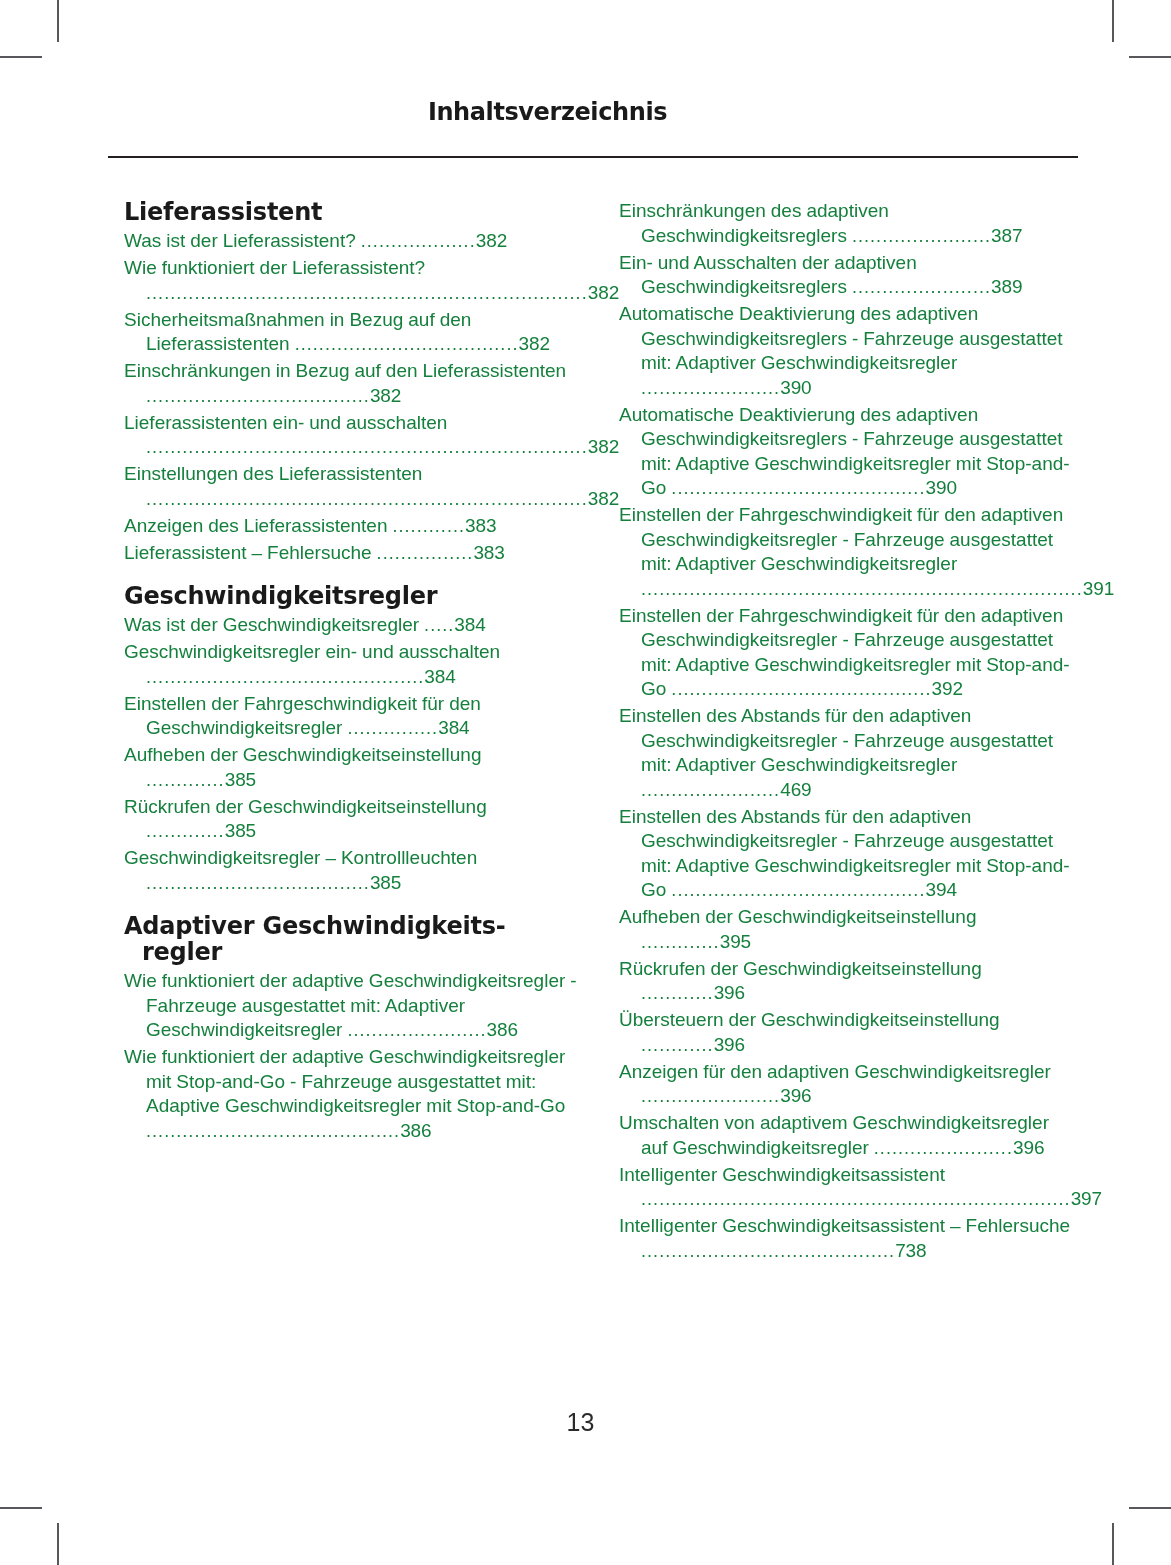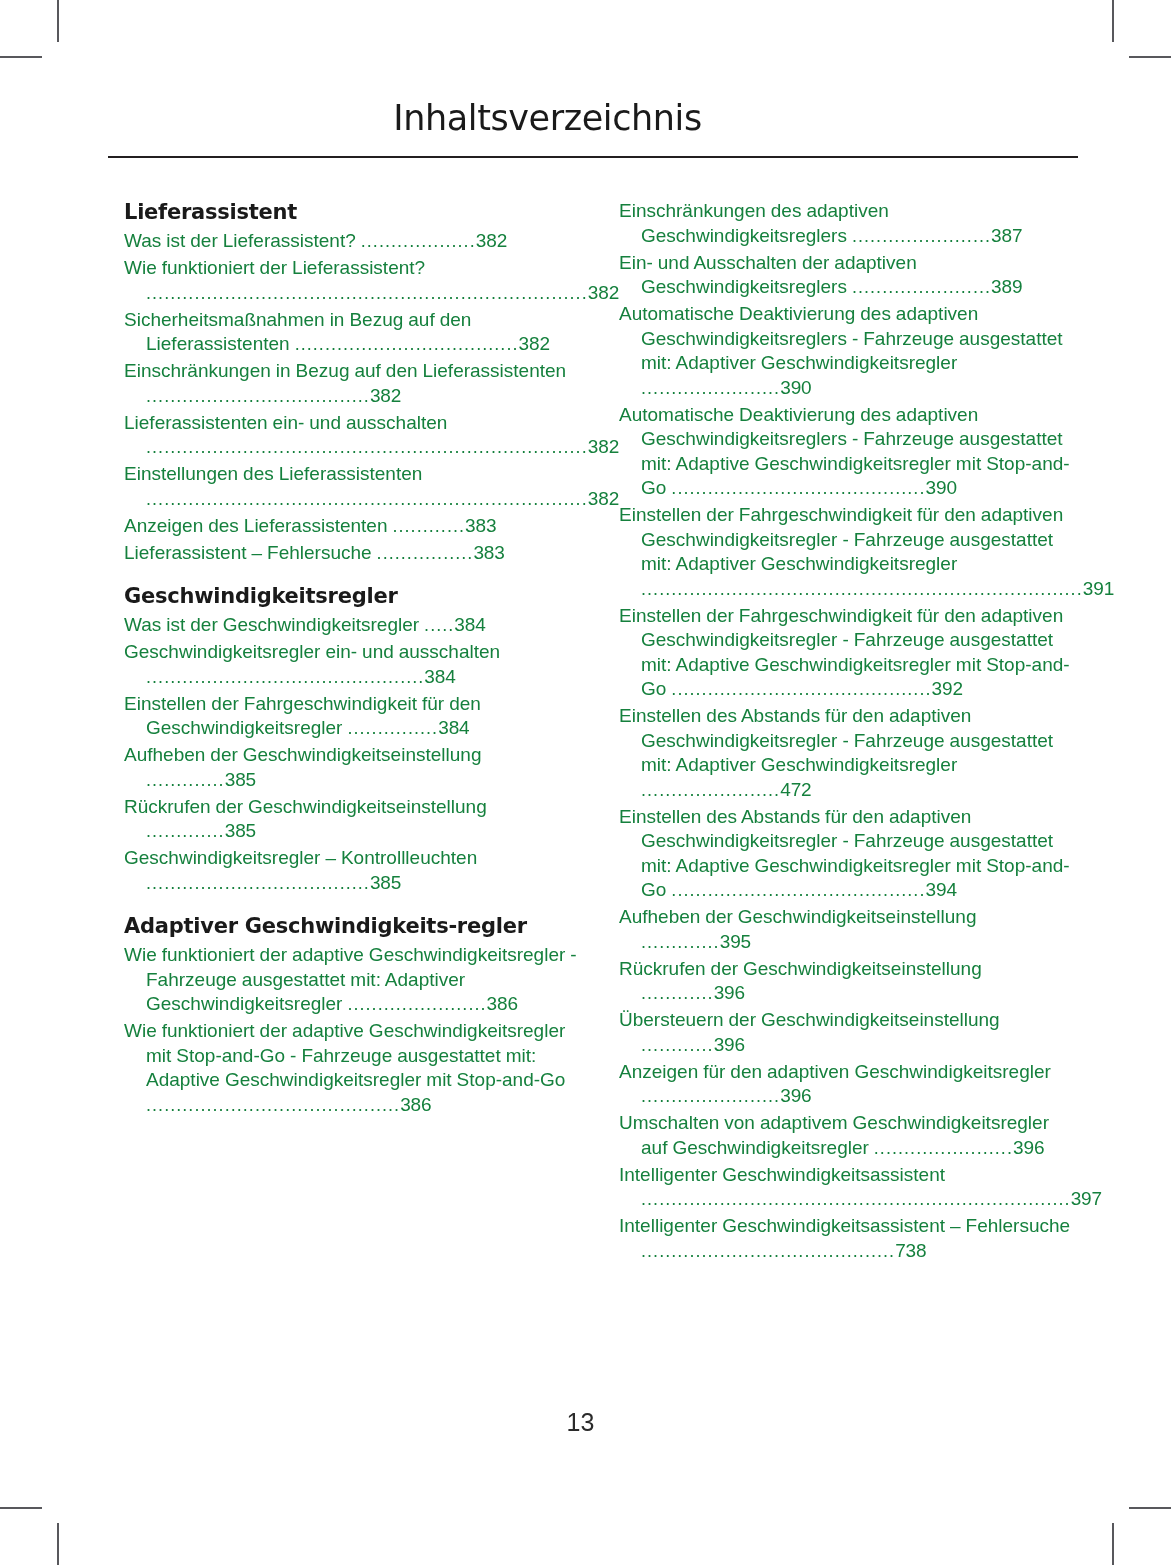--- a/index.html
+++ b/index.html
@@ -38,22 +38,22 @@
   .crop-br-h { left: 1129px; top: 1507px; }
 
   
   .doc-title {
     position: absolute;
     left: 0;
     right: 0;
     top: 98px;
     text-align: center;
     font-family: "DejaVu Sans", "Liberation Sans", sans-serif;
-    font-weight: normal;
-    font-size: 35px;
+    font-weight: bold;
+    font-size: 24px;
     letter-spacing: -0.4px;
     color: #1a1a1a;
     padding-right: 76px;
   }
 
   .title-rule {
     position: absolute;
     left: 108px;
     top: 156px;
     width: 970px;
@@ -72,21 +72,21 @@
   }
 
   .column {
     width: 459px;
   }
 
   
   .section-heading {
     font-family: "DejaVu Sans", "Liberation Sans", sans-serif;
     font-weight: bold;
-    font-size: 21px;
+    font-size: 24px;
     line-height: 26px;
     letter-spacing: -0.25px;
     color: #1a1a1a;
     margin: 0 0 4px 0;
     padding-left: 18px;
     text-indent: -18px;
   }
   .section-heading.spaced {
     margin-top: 18px;
   }
@@ -163,21 +163,21 @@
         <div class="toc-entry"><span>Wie funktioniert der adaptive Geschwindigkeitsregler - Fahrzeuge ausgestattet mit: Adaptiver Geschwindigkeitsregler </span><span class="leader">.......................</span><span class="pageno">386</span></div>
         <div class="toc-entry"><span>Wie funktioniert der adaptive Geschwindigkeitsregler mit Stop-and-Go - Fahrzeuge ausgestattet mit: Adaptive Geschwindigkeitsregler mit Stop-and-Go </span><span class="leader">..........................................</span><span class="pageno">386</span></div>
       </div>
     <div class="column" id="col-right">
         <div class="toc-entry"><span>Einschränkungen des adaptiven Geschwindigkeitsreglers </span><span class="leader">.......................</span><span class="pageno">387</span></div>
         <div class="toc-entry"><span>Ein- und Ausschalten der adaptiven Geschwindigkeitsreglers </span><span class="leader">.......................</span><span class="pageno">389</span></div>
         <div class="toc-entry"><span>Automatische Deaktivierung des adaptiven Geschwindigkeitsreglers - Fahrzeuge ausgestattet mit: Adaptiver Geschwindigkeitsregler </span><span class="leader">.......................</span><span class="pageno">390</span></div>
         <div class="toc-entry"><span>Automatische Deaktivierung des adaptiven Geschwindigkeitsreglers - Fahrzeuge ausgestattet mit: Adaptive Geschwindigkeitsregler mit Stop-and-Go </span><span class="leader">..........................................</span><span class="pageno">390</span></div>
         <div class="toc-entry"><span>Einstellen der Fahrgeschwindigkeit für den adaptiven Geschwindigkeitsregler - Fahrzeuge ausgestattet mit: Adaptiver Geschwindigkeitsregler </span><span class="leader">.........................................................................</span><span class="pageno">391</span></div>
         <div class="toc-entry"><span>Einstellen der Fahrgeschwindigkeit für den adaptiven Geschwindigkeitsregler - Fahrzeuge ausgestattet mit: Adaptive Geschwindigkeitsregler mit Stop-and-Go </span><span class="leader">...........................................</span><span class="pageno">392</span></div>
-        <div class="toc-entry"><span>Einstellen des Abstands für den adaptiven Geschwindigkeitsregler - Fahrzeuge ausgestattet mit: Adaptiver Geschwindigkeitsregler </span><span class="leader">.......................</span><span class="pageno">472</span></div>
+        <div class="toc-entry"><span>Einstellen des Abstands für den adaptiven Geschwindigkeitsregler - Fahrzeuge ausgestattet mit: Adaptiver Geschwindigkeitsregler </span><span class="leader">.......................</span><span class="pageno">469</span></div>
         <div class="toc-entry"><span>Einstellen des Abstands für den adaptiven Geschwindigkeitsregler - Fahrzeuge ausgestattet mit: Adaptive Geschwindigkeitsregler mit Stop-and-Go </span><span class="leader">..........................................</span><span class="pageno">394</span></div>
         <div class="toc-entry"><span>Aufheben der Geschwindigkeitseinstellung </span><span class="leader">.............</span><span class="pageno">395</span></div>
         <div class="toc-entry"><span>Rückrufen der Geschwindigkeitseinstellung </span><span class="leader">............</span><span class="pageno">396</span></div>
         <div class="toc-entry"><span>Übersteuern der Geschwindigkeitseinstellung </span><span class="leader">............</span><span class="pageno">396</span></div>
         <div class="toc-entry"><span>Anzeigen für den adaptiven Geschwindigkeitsregler </span><span class="leader">.......................</span><span class="pageno">396</span></div>
         <div class="toc-entry"><span>Umschalten von adaptivem Geschwindigkeitsregler auf Geschwindigkeitsregler </span><span class="leader">.......................</span><span class="pageno">396</span></div>
         <div class="toc-entry"><span>Intelligenter Geschwindigkeitsassistent </span><span class="leader">.......................................................................</span><span class="pageno">397</span></div>
         <div class="toc-entry"><span>Intelligenter Geschwindigkeitsassistent – Fehlersuche </span><span class="leader">..........................................</span><span class="pageno">738</span></div>
       </div>
   </div>

